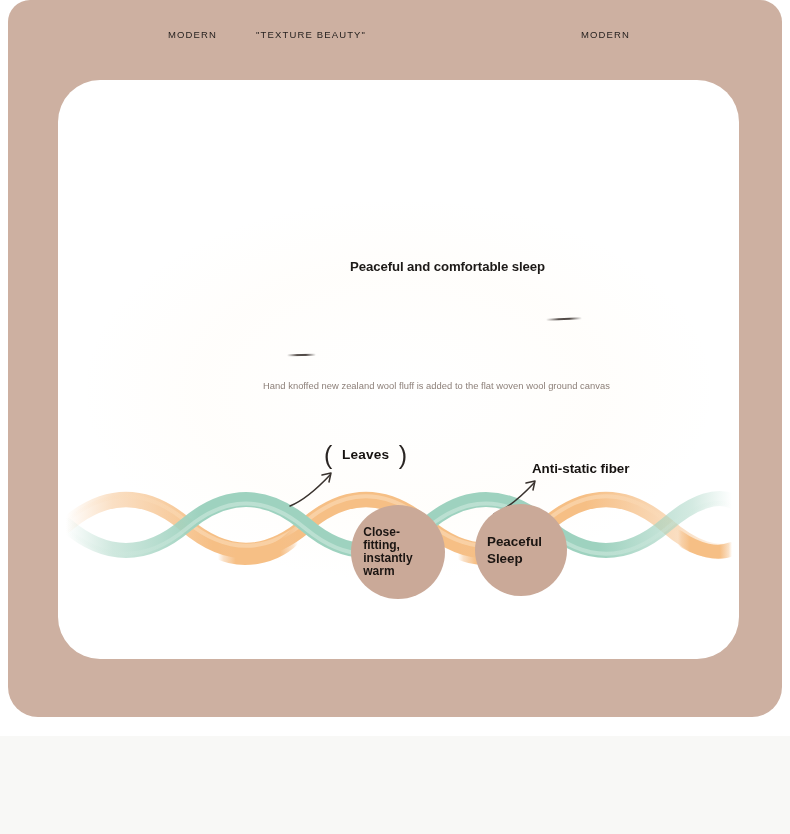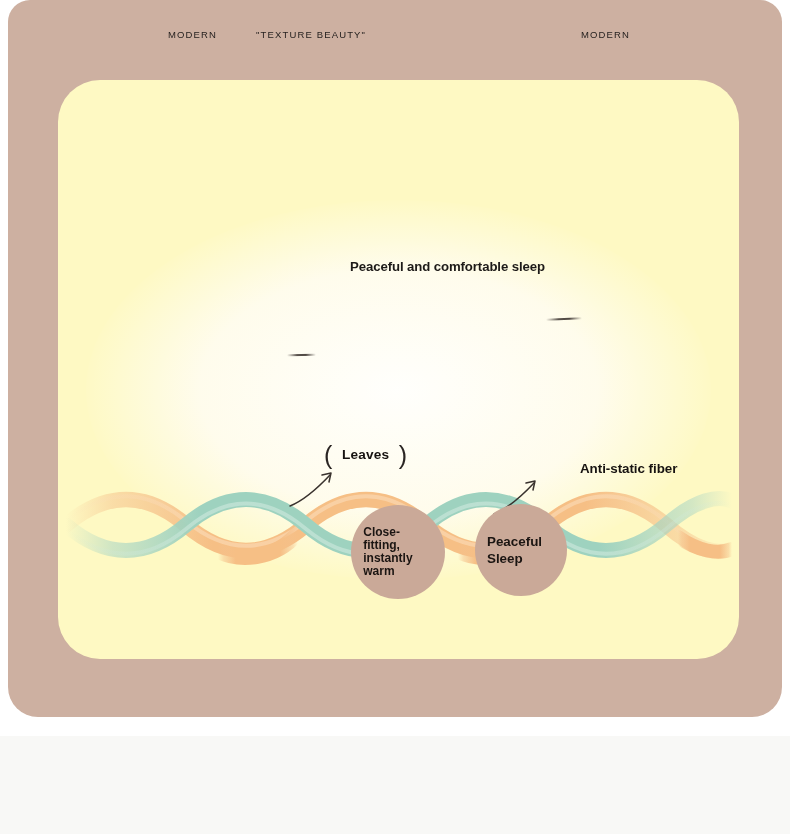--- a/index.html
+++ b/index.html
@@ -30,21 +30,21 @@
     border-radius: 22px 22px 30px 30px;
   }
 
   
   .inner-card {
     position: absolute;
     left: 50px;
     top: 80px;
     width: 681px;
     height: 579px;
-    background: #fef9c3;
+    background: #ffffff;
     border-radius: 42px;
     overflow: hidden;
   }
 
   
   .halo {
     position: absolute;
     left: 28px;
     top: 120px;
     width: 625px;
@@ -165,21 +165,20 @@
     line-height: 22px;
   }
   .paren.left  { left: -4px; }
   .paren.right { right: -4px; }
 
   .callout-anti {
     left: 474px;
     top: 381px;
     font-size: 13.4px;
     letter-spacing: -0.05px;
-    margin-left: 48px;
   }
 
   .arrow { position: absolute; }
   .arrow.a1 { left: 226px; top: 382px; }
   .arrow.a2 { left: 430px; top: 390px; }
 
   
   .circle {
     position: absolute;
     border-radius: 50%;
@@ -227,20 +226,21 @@
       <div class="halo"></div>
 
       <div class="eyebrow">
         <span class="eyebrow-shift">Peaceful and comfortable sleep</span>
       </div>
 
       <div class="dash d1"></div>
       <div class="dash d2"></div>
 
       <div class="subcopy">
+        <div class="subcopy-shift">Hand knoffed new zealand wool fluff is added to the flat woven wool ground canvas</div>
       </div>
 
       <div class="rope-wrap">
         <svg width="681" height="110" viewBox="0 0 681 110">
           <defs>
             <linearGradient id="gGreen" x1="0" y1="0" x2="1" y2="0">
               <stop offset="0" stop-color="#a8d5c4" stop-opacity="0"></stop>
               <stop offset="0.07" stop-color="#a8d5c4" stop-opacity="0.55"></stop>
               <stop offset="0.2" stop-color="#9ed2bf" stop-opacity="1"></stop>
               <stop offset="0.8" stop-color="#9ed2bf" stop-opacity="1"></stop>

